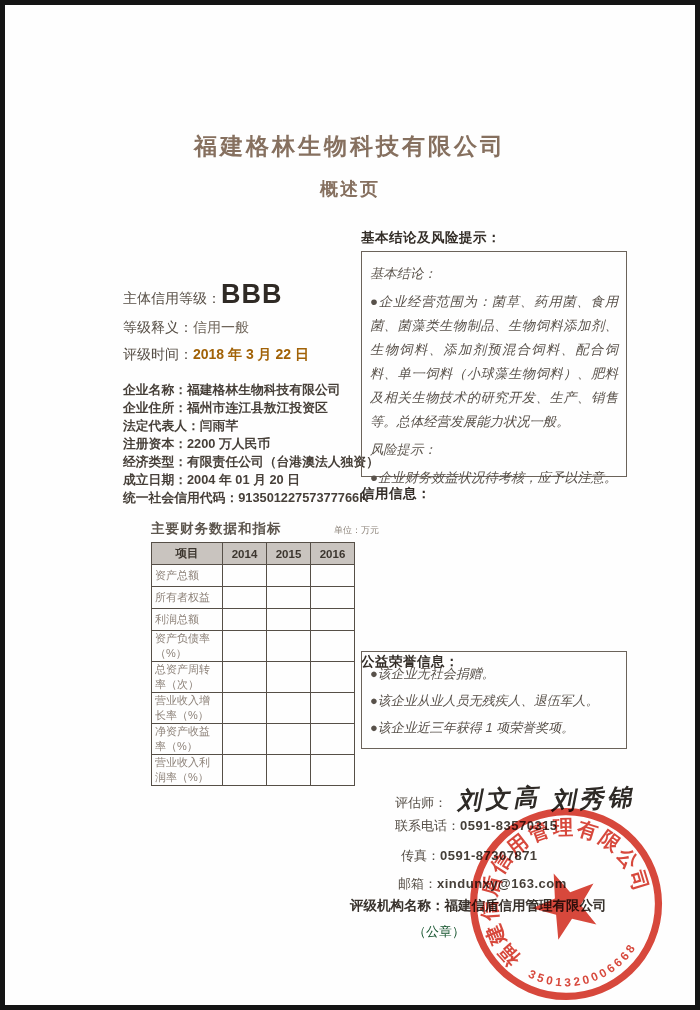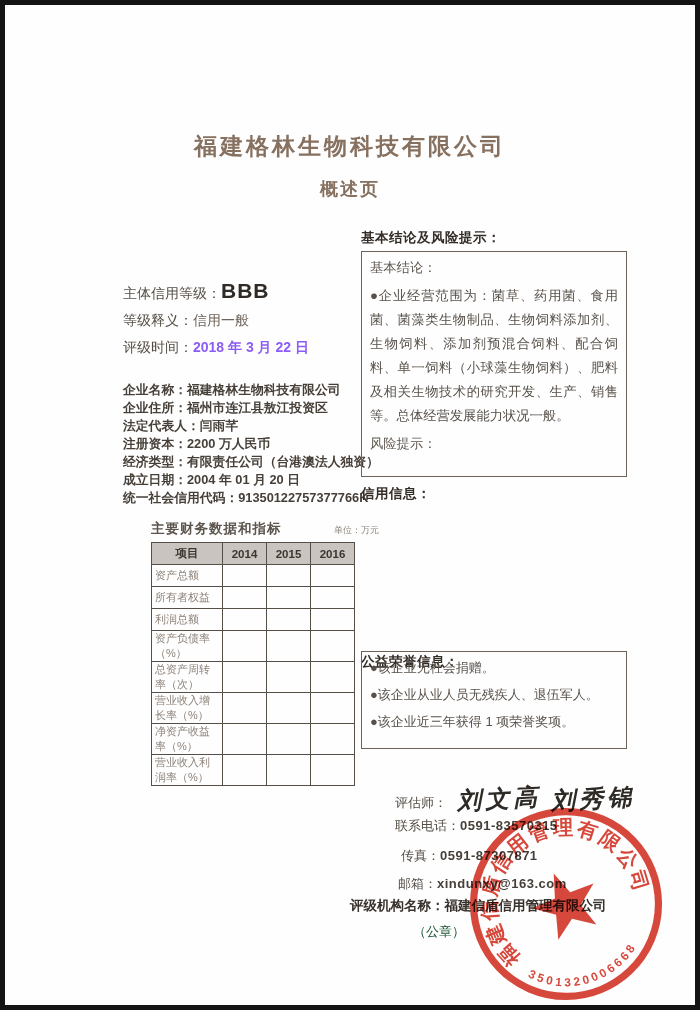--- a/index.html
+++ b/index.html
@@ -20,39 +20,39 @@
     letter-spacing:3px;color:#86705f;margin:0;
   }
   .doc-subtitle{
     position:absolute;top:172px;left:0;width:100%;
     text-align:center;font-size:18px;font-weight:600;
     letter-spacing:2px;color:#86705f;margin:0;
   }
   
   .rating-block{position:absolute;left:118px;top:274px;font-size:14px;color:#564e45;}
   .rating-line{margin-bottom:9px;white-space:nowrap;}
-  .grade-value{font-size:21px;font-weight:600;color:#2f2a25;letter-spacing:1px;}
+  .grade-value{font-size:27px;font-weight:600;color:#2f2a25;letter-spacing:1px;}
   .meaning-value{color:#6e6459;}
-  .date-value{font-weight:600;color:#8b5cf6;}
+  .date-value{font-weight:600;color:#a16207;}
 
   .company-info{position:absolute;left:118px;top:376px;width:250px;font-size:12.8px;line-height:18px;font-weight:700;color:#463f38;}
   .info-line{white-space:nowrap;}
 
   .fin-block{position:absolute;left:118px;top:515px;width:228px;padding-left:28px;}
   .fin-head{display:flex;justify-content:space-between;align-items:baseline;margin-bottom:4px;}
   .fin-title{font-size:13.5px;font-weight:700;color:#5c554d;letter-spacing:1px;}
   .fin-unit{font-size:9px;color:#8d847a;}
   .fin-table{border-collapse:collapse;width:204px;}
   .fin-table th,.fin-table td{border:1px solid #564f47;height:21px;padding:0 3px;}
   .fin-table th{background:#c9c4bf;font-size:11.5px;color:#3c362f;font-weight:700;}
   .fin-table td.lbl{font-size:11px;color:#8d8279;text-align:left;}
   .fin-table td.val{width:37px;}
   
   .r-head{position:absolute;font-size:13.5px;font-weight:700;color:#332d27;letter-spacing:0.5px;}
-  .r-box{position:absolute;left:356px;width:266px;border:1px solid #6b635a;box-sizing:border-box;padding:0 8px;font-size:13px;color:#58514a;}
+  .r-box{position:absolute;left:356px;width:266px;border:1px solid #6b635a;box-sizing:border-box;padding:6px 8px;font-size:13px;color:#58514a;font-style:italic;}
   .r-box .sub{margin:4px 0;color:#5c554d;}
   .r-box .bullet{margin:4px 0;text-align:justify;}
   #box-conclusion{top:246px;height:226px;line-height:24px;font-size:13.3px;}
   #box-credit{top:498px;height:144px;line-height:22px;}
   #box-honor{top:646px;height:98px;line-height:23px;}
   
   .f-line{position:absolute;font-size:13px;color:#554e46;white-space:nowrap;}
   .f-line .f-val{color:#453f38;font-weight:600;letter-spacing:0.5px;}
   .assessor-line{top:778px;left:390px;}
   .signature{font-style:italic;font-weight:700;font-size:24px;color:#2e2a26;letter-spacing:4px;transform:rotate(-3deg);display:inline-block;margin-left:10px;font-family:"DejaVu Serif","Liberation Serif",serif;}
@@ -165,20 +165,21 @@
           </tr>
       </tbody>
     </table>
   </div>
 
   <div class="r-head" style="top:224px;left:356px;">基本结论及风险提示：</div>
   <div class="r-box" id="box-conclusion">
     <div class="sub">基本结论：</div>
     <div class="bullet">●企业经营范围为：菌草、药用菌、食用菌、菌藻类生物制品、生物饲料添加剂、生物饲料、添加剂预混合饲料、配合饲料、单一饲料（小球藻生物饲料）、肥料及相关生物技术的研究开发、生产、销售等。总体经营发展能力状况一般。</div>
     <div class="sub">风险提示：</div>
+    <div class="bullet">●企业财务效益状况待考核，应予以注意。</div>
   </div>
 
   <div class="r-head" style="top:480px;left:356px;">信用信息：</div>
 
   <div class="r-head" style="top:648px;left:356px;">公益荣誉信息：</div>
   <div class="r-box" id="box-honor">
     <div class="bullet">●该企业无社会捐赠。</div>
     <div class="bullet">●该企业从业人员无残疾人、退伍军人。</div>
     <div class="bullet">●该企业近三年获得 1 项荣誉奖项。</div>
   </div>

